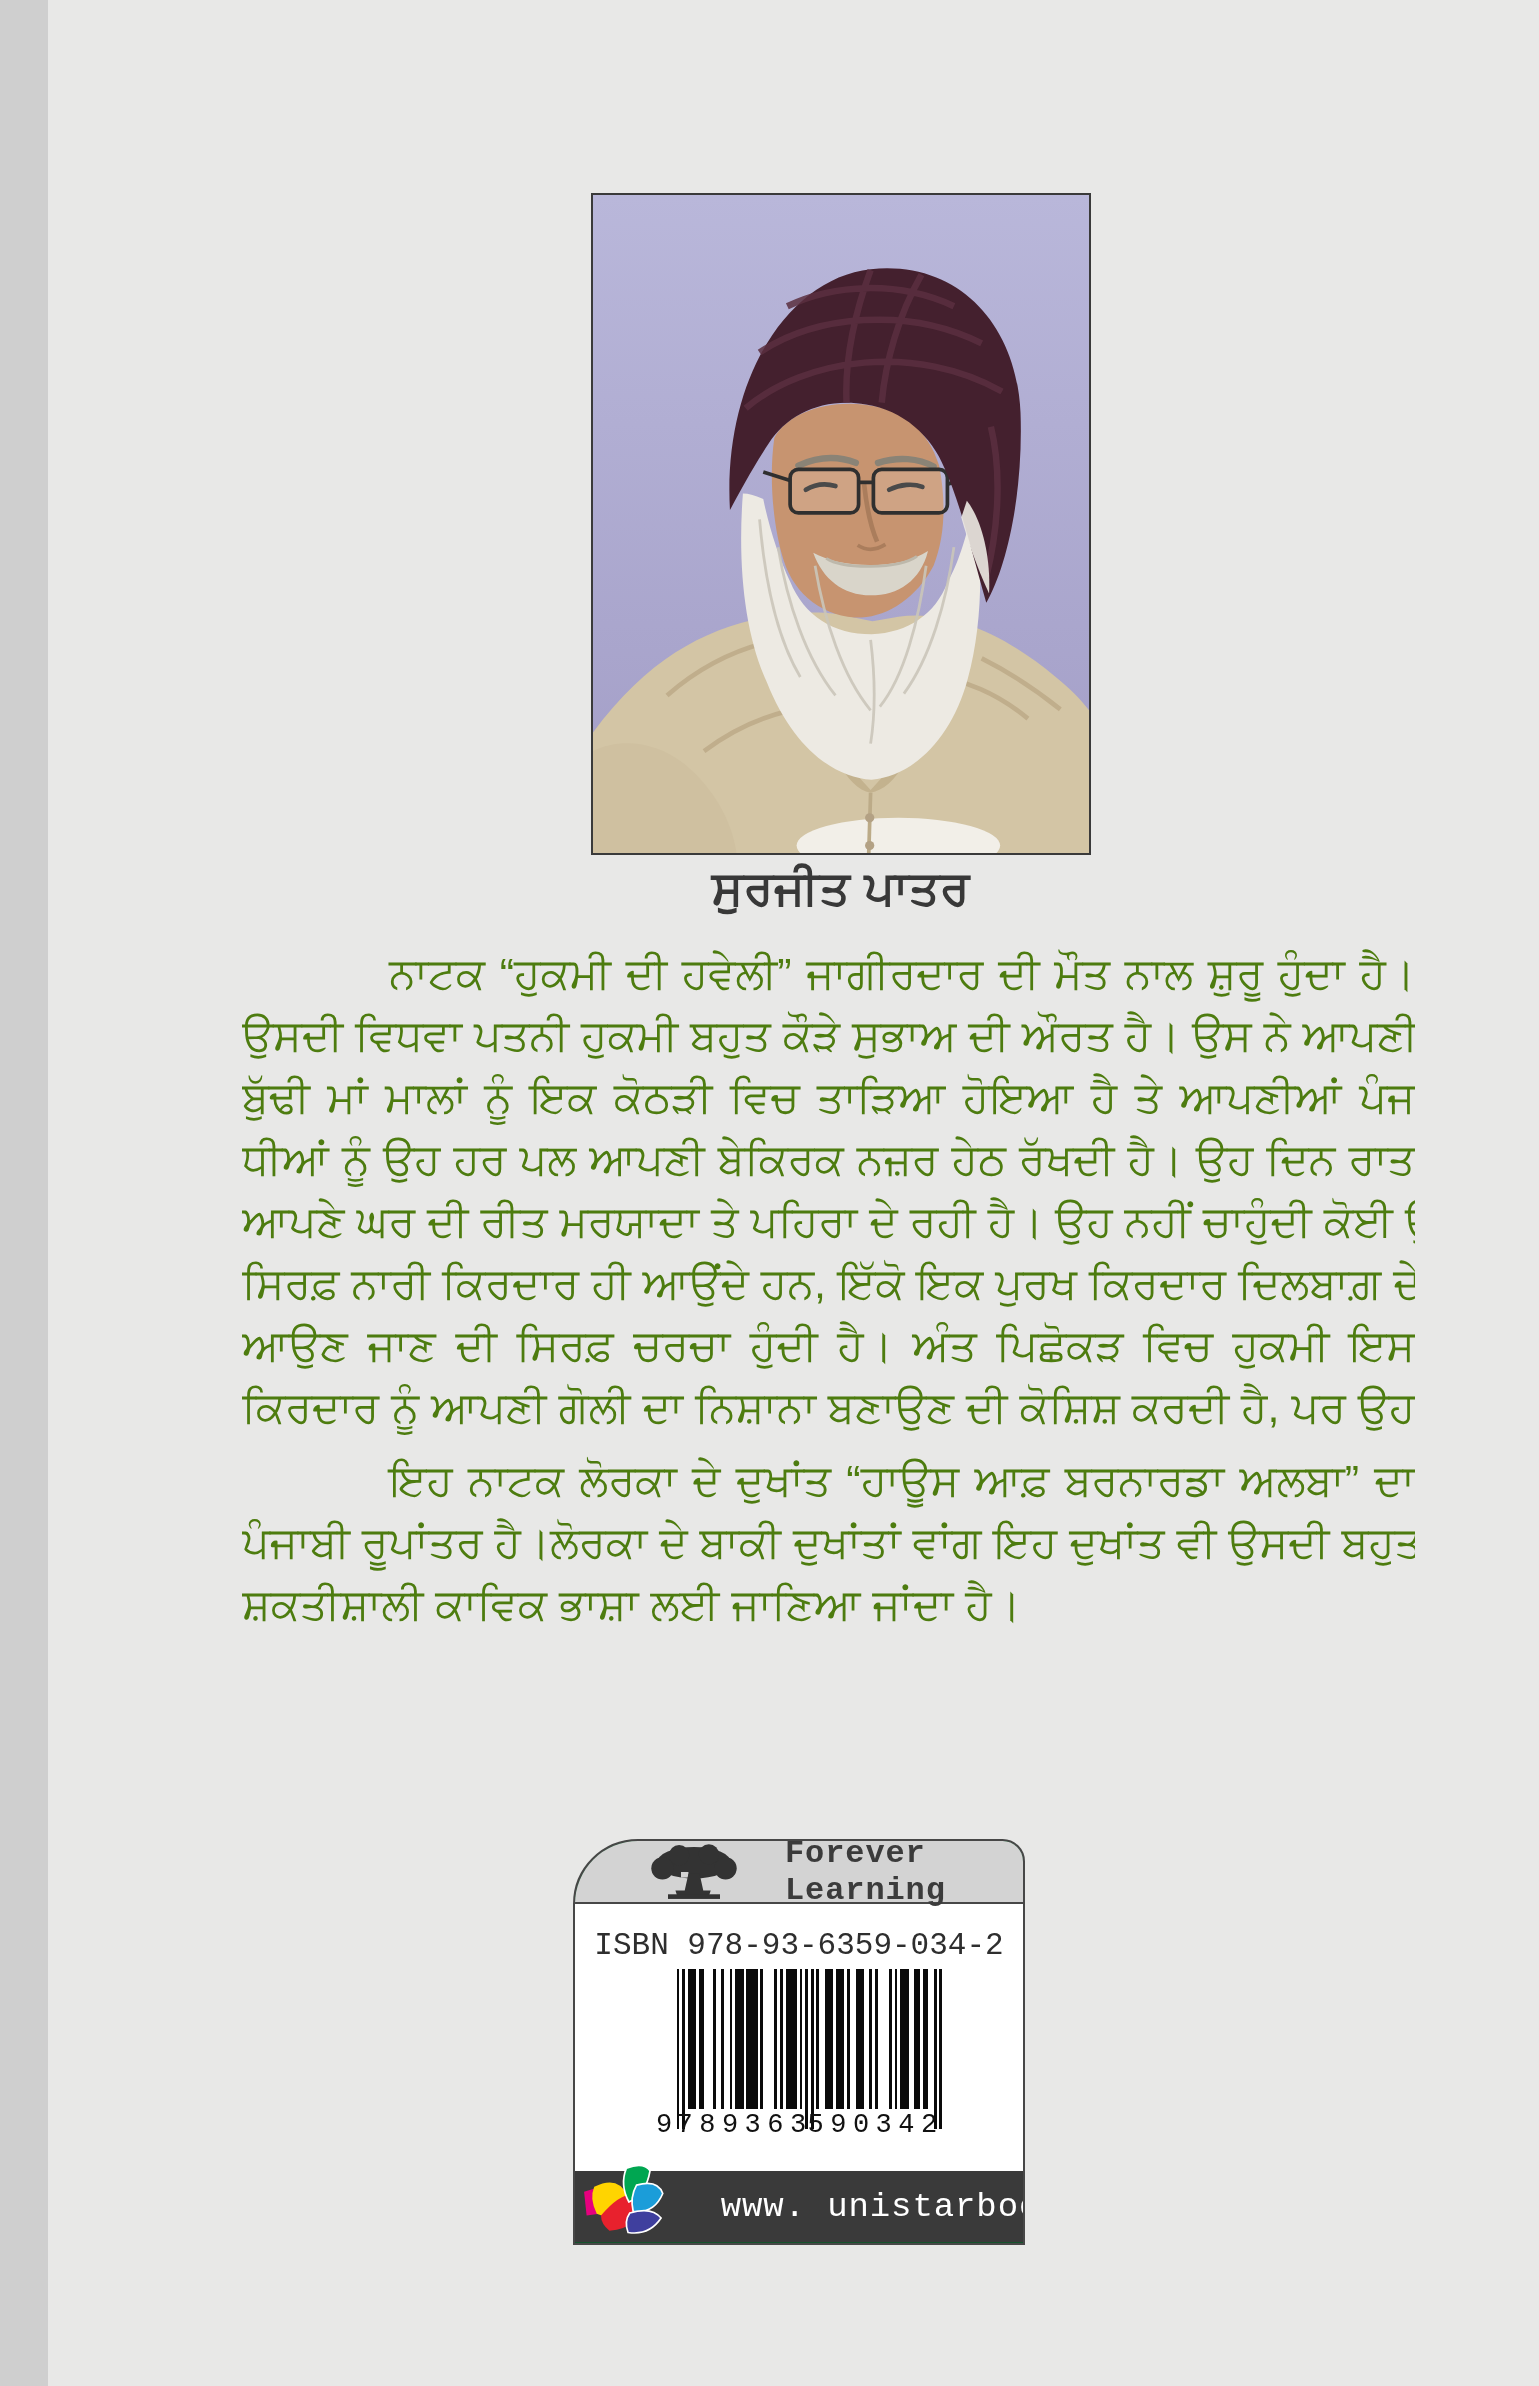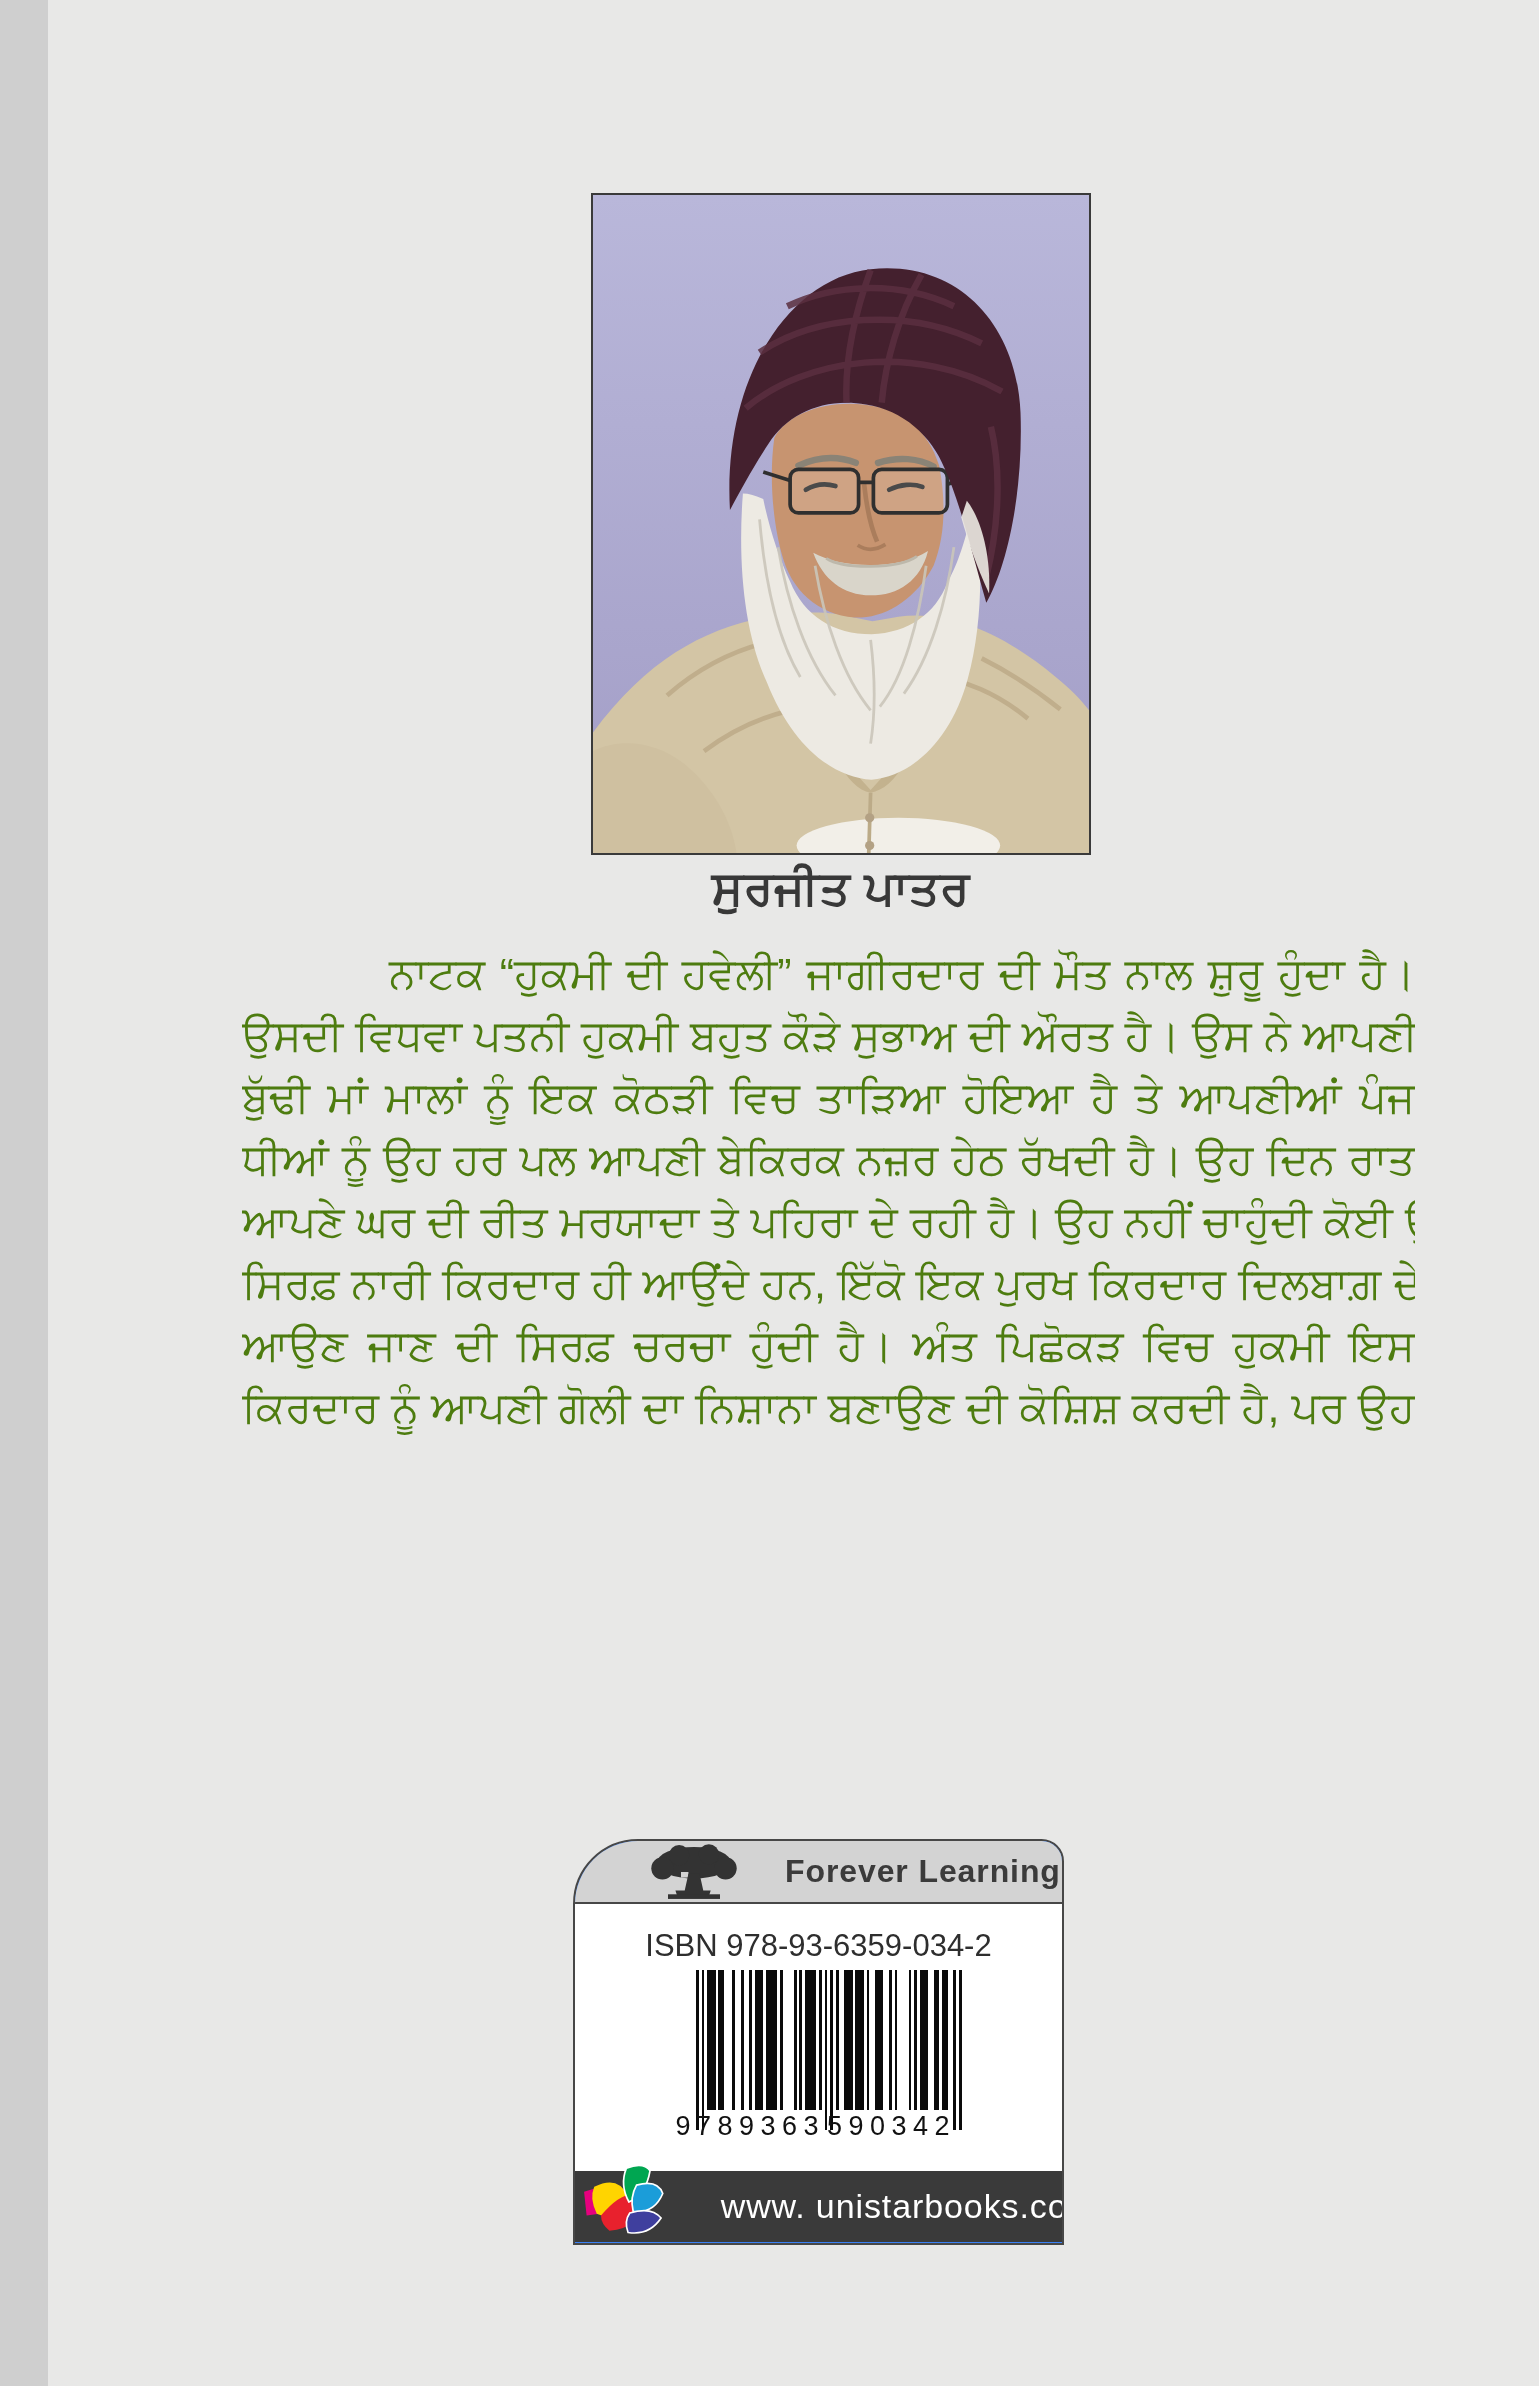--- a/index.html
+++ b/index.html
@@ -26,23 +26,23 @@
   }
   .synopsis{
     position:absolute;left:194px;top:942px;width:1173px;
     font-size:43px;line-height:62px;color:#4d7c0f;
   }
   .paragraph{margin-bottom:11.2px}
   .line{text-align:justify;text-align-last:justify;white-space:nowrap;overflow:hidden}
   .line.para-end{text-align-last:left}
   .line.first{padding-left:147px}
   .imprint-box{
-    position:absolute;left:525px;top:1839px;width:491px;height:406px;
+    position:absolute;left:525px;top:1839px;width:452px;height:406px;
     border:2.8px solid var(--box-border);border-radius:65px 22.4px 0 0;
-    background:#3b82f6;overflow:hidden;
+    background:#14532d;overflow:hidden;font-family:Liberation Mono, monospace;
   }
   .imprint-band{
     height:63px;background:var(--band-bg);border-bottom:2.8px solid var(--box-border);
     display:flex;align-items:center;padding-left:67px;
   }
   .tree-icon{width:104px;height:56px;flex:none}
   .imprint-tagline{font-size:32px;font-weight:bold;color:#3b3b3b;margin-left:39px;letter-spacing:0.9px}
   .isbn-area{height:267px;background:#fff;text-align:center;padding-top:24px}
   .isbn-label{font-size:31px;color:#2e2e2e;letter-spacing:0px}
   .barcode-wrap{width:286px;margin:5.6px auto 0 auto;position:relative}
@@ -119,20 +119,25 @@
   <div class="synopsis">
       <div class="paragraph">
         <div class="line first">ਨਾਟਕ “ਹੁਕਮੀ ਦੀ ਹਵੇਲੀ” ਜਾਗੀਰਦਾਰ ਦੀ ਮੌਤ ਨਾਲ ਸ਼ੁਰੂ ਹੁੰਦਾ ਹੈ।</div>
         <div class="line">ਉਸਦੀ ਵਿਧਵਾ ਪਤਨੀ ਹੁਕਮੀ ਬਹੁਤ ਕੌੜੇ ਸੁਭਾਅ ਦੀ ਔਰਤ ਹੈ। ਉਸ ਨੇ ਆਪਣੀ</div>
         <div class="line">ਬੁੱਢੀ ਮਾਂ ਮਾਲਾਂ ਨੂੰ ਇਕ ਕੋਠੜੀ ਵਿਚ ਤਾੜਿਆ ਹੋਇਆ ਹੈ ਤੇ ਆਪਣੀਆਂ ਪੰਜ</div>
         <div class="line">ਧੀਆਂ ਨੂੰ ਉਹ ਹਰ ਪਲ ਆਪਣੀ ਬੇਕਿਰਕ ਨਜ਼ਰ ਹੇਠ ਰੱਖਦੀ ਹੈ। ਉਹ ਦਿਨ ਰਾਤ</div>
         <div class="line">ਆਪਣੇ ਘਰ ਦੀ ਰੀਤ ਮਰਯਾਦਾ ਤੇ ਪਹਿਰਾ ਦੇ ਰਹੀ ਹੈ। ਉਹ ਨਹੀਂ ਚਾਹੁੰਦੀ ਕੋਈ ਉਸ</div>
         <div class="line">ਸਿਰਫ਼ ਨਾਰੀ ਕਿਰਦਾਰ ਹੀ ਆਉਂਦੇ ਹਨ, ਇੱਕੋ ਇਕ ਪੁਰਖ ਕਿਰਦਾਰ ਦਿਲਬਾਗ਼ ਦੇ</div>
         <div class="line">ਆਉਣ ਜਾਣ ਦੀ ਸਿਰਫ਼ ਚਰਚਾ ਹੁੰਦੀ ਹੈ। ਅੰਤ ਪਿਛੋਕੜ ਵਿਚ ਹੁਕਮੀ ਇਸ</div>
         <div class="line">ਕਿਰਦਾਰ ਨੂੰ ਆਪਣੀ ਗੋਲੀ ਦਾ ਨਿਸ਼ਾਨਾ ਬਣਾਉਣ ਦੀ ਕੋਸ਼ਿਸ਼ ਕਰਦੀ ਹੈ, ਪਰ ਉਹ</div>
+      </div>
+      <div class="paragraph">
+        <div class="line first">ਇਹ ਨਾਟਕ ਲੋਰਕਾ ਦੇ ਦੁਖਾਂਤ “ਹਾਊਸ ਆਫ਼ ਬਰਨਾਰਡਾ ਅਲਬਾ” ਦਾ</div>
+        <div class="line">ਪੰਜਾਬੀ ਰੂਪਾਂਤਰ ਹੈ।ਲੋਰਕਾ ਦੇ ਬਾਕੀ ਦੁਖਾਂਤਾਂ ਵਾਂਗ ਇਹ ਦੁਖਾਂਤ ਵੀ ਉਸਦੀ ਬਹੁਤ</div>
+        <div class="line para-end">ਸ਼ਕਤੀਸ਼ਾਲੀ ਕਾਵਿਕ ਭਾਸ਼ਾ ਲਈ ਜਾਣਿਆ ਜਾਂਦਾ ਹੈ।</div>
       </div>
     </div>
 
   <div class="imprint-box">
     <div class="imprint-band">
       <svg class="tree-icon" viewBox="0 0 112 60">
         <ellipse cx="56" cy="20" rx="40" ry="17" fill="#333"></ellipse>
         <circle cx="22" cy="26" r="12" fill="#333"></circle>
         <circle cx="90" cy="26" r="12" fill="#333"></circle>
         <circle cx="40" cy="12" r="11" fill="#333"></circle>

